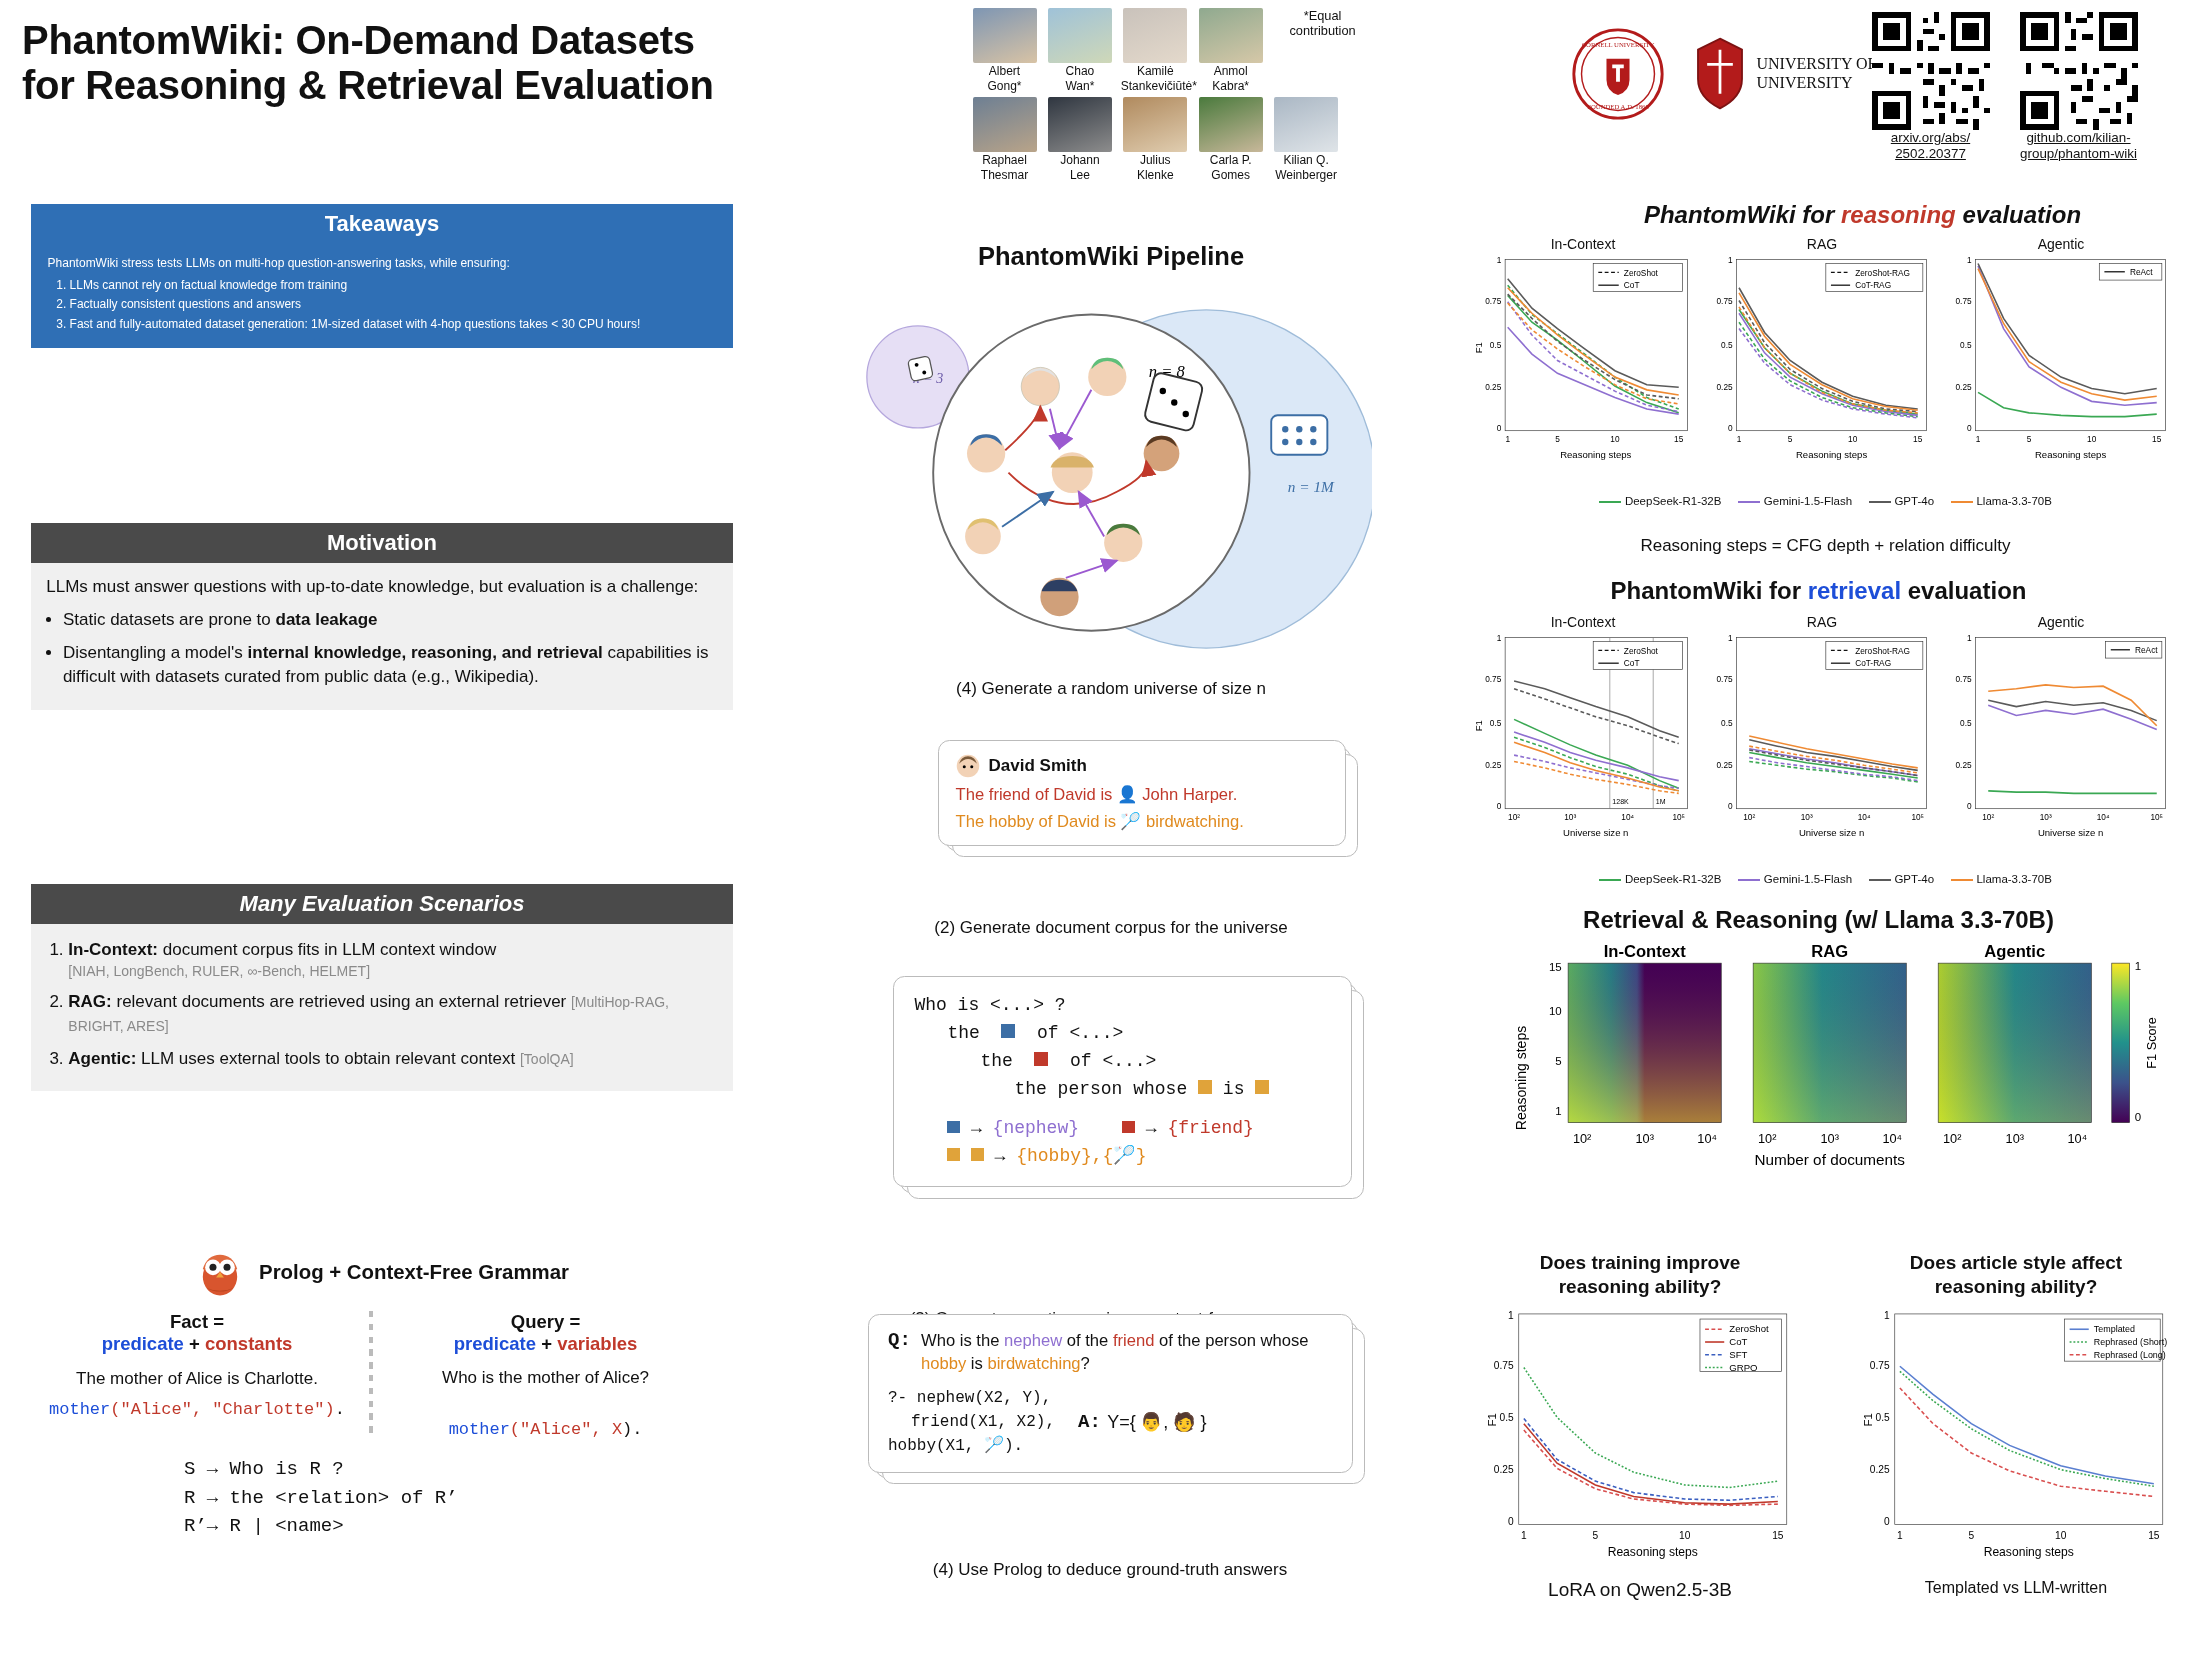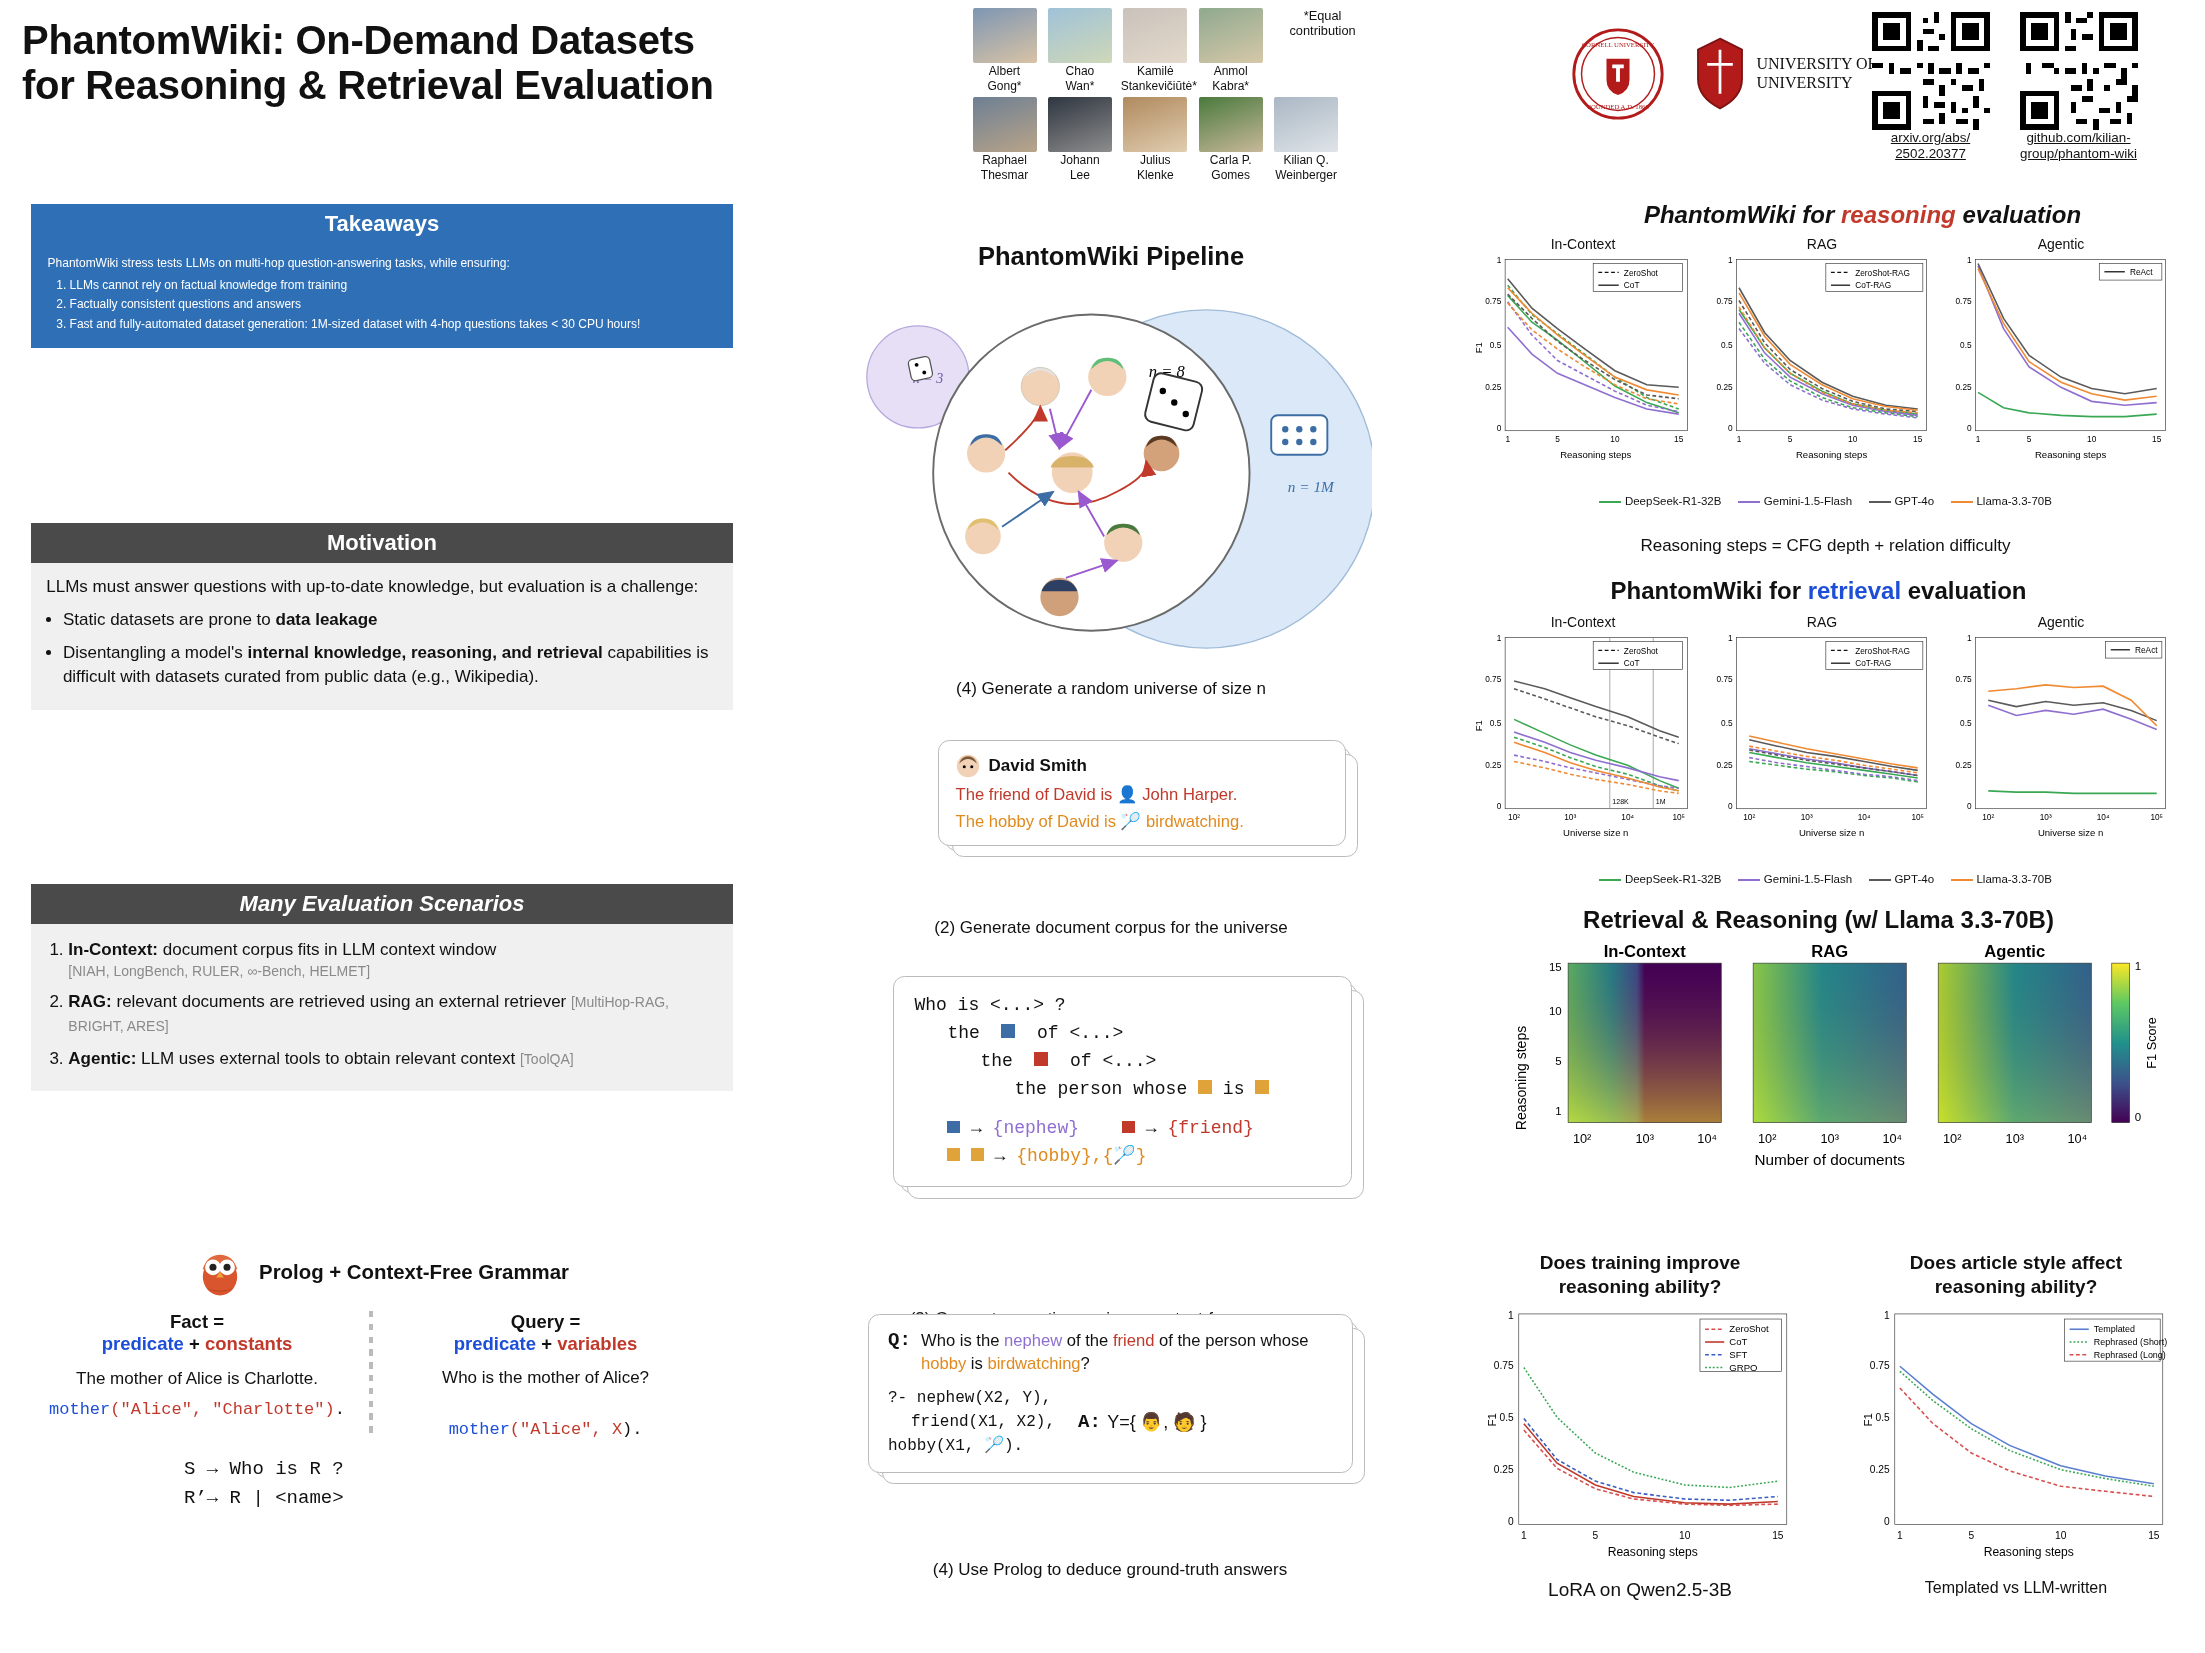--- a/index.html
+++ b/index.html
@@ -332,20 +332,21 @@
         </div>
         <div style="font-size:17px; margin-top:12.8px;">Who is the mother of Alice?</div>
         <div class="mono" style="font-size:17px; margin-top:32px;">
           <span class="blue">mother</span><span class="red">("Alice"</span><span class="red">, X</span><span>).</span>
         </div>
       </div>
     </div>
 
     <div class="mono" style="font-size:19px; line-height:1.5; margin-top:16.6px; padding-left:153px;">
       <div>S  →  Who is R ?</div>
+      <div>R  →  the &lt;relation&gt; of R’</div>
       <div>R’→  R | &lt;name&gt;</div>
     </div>
   </div>
 
   <div class="col" style="left:830px; top:242px; width:562px;">
     <div class="section-title">PhantomWiki Pipeline</div>
   </div>
 
   <div class="col" style="left:849px; top:281px; width:523px; height:396px;">
     <svg width="523" height="396" viewBox="0 0 820 620">

